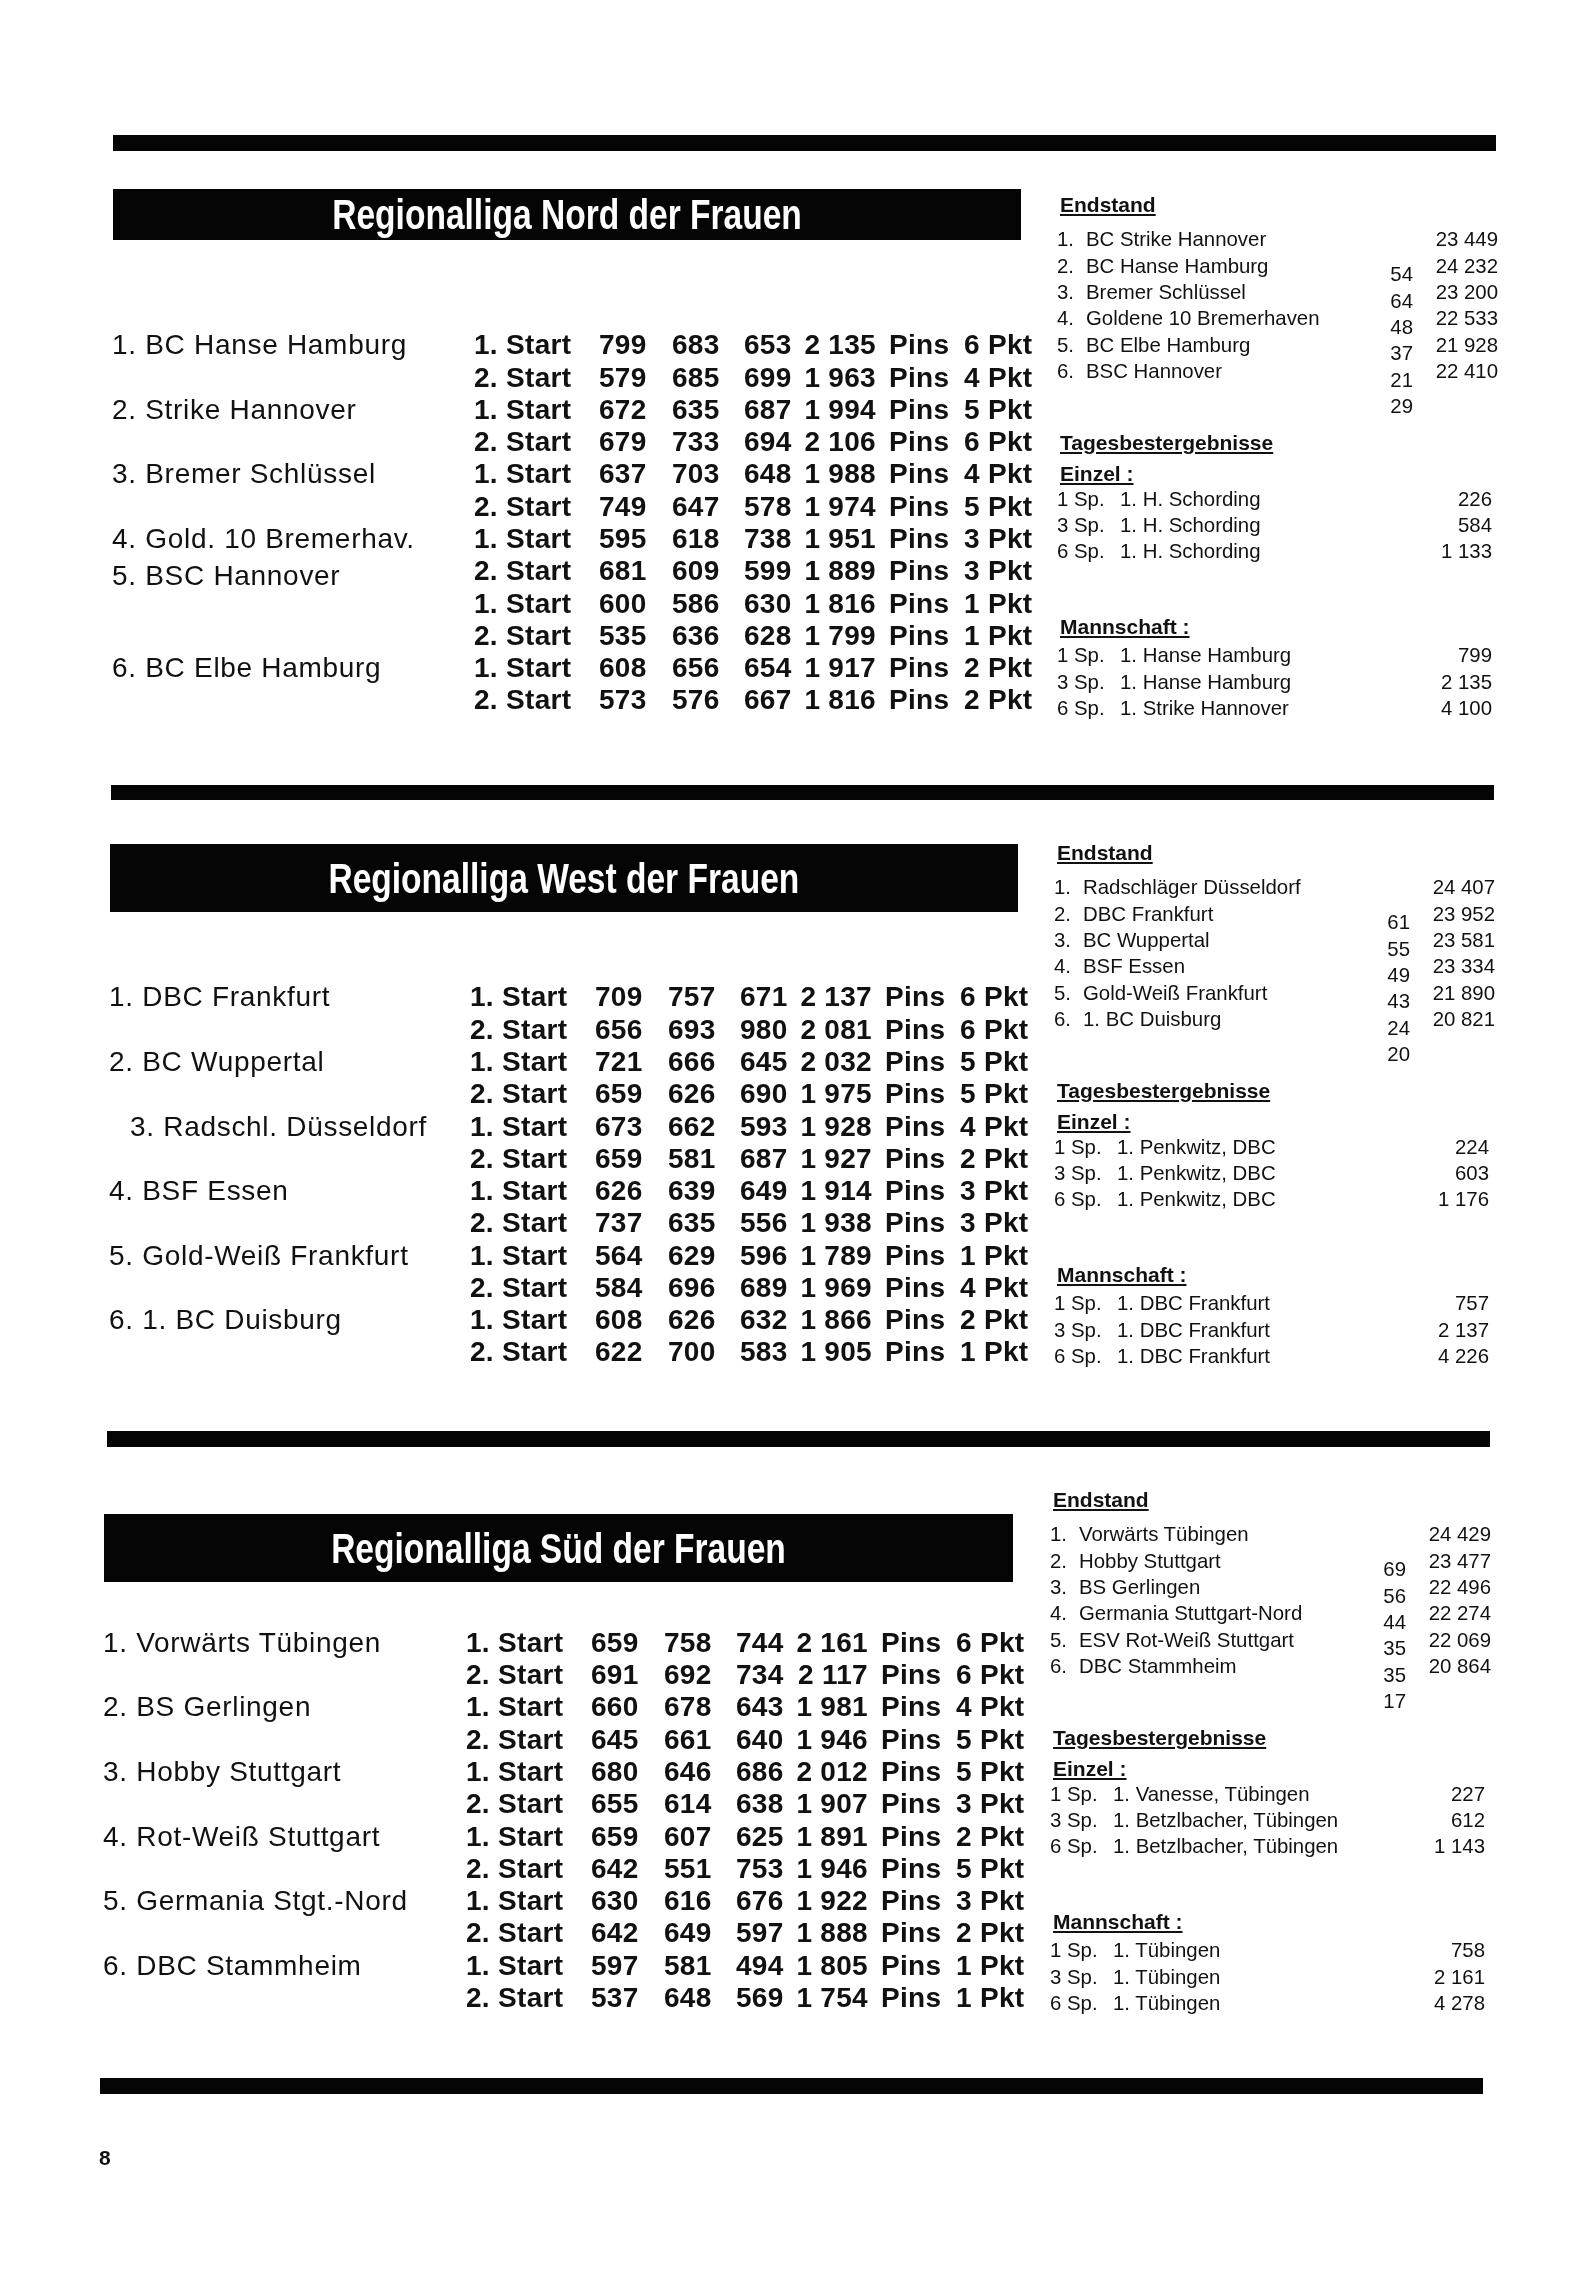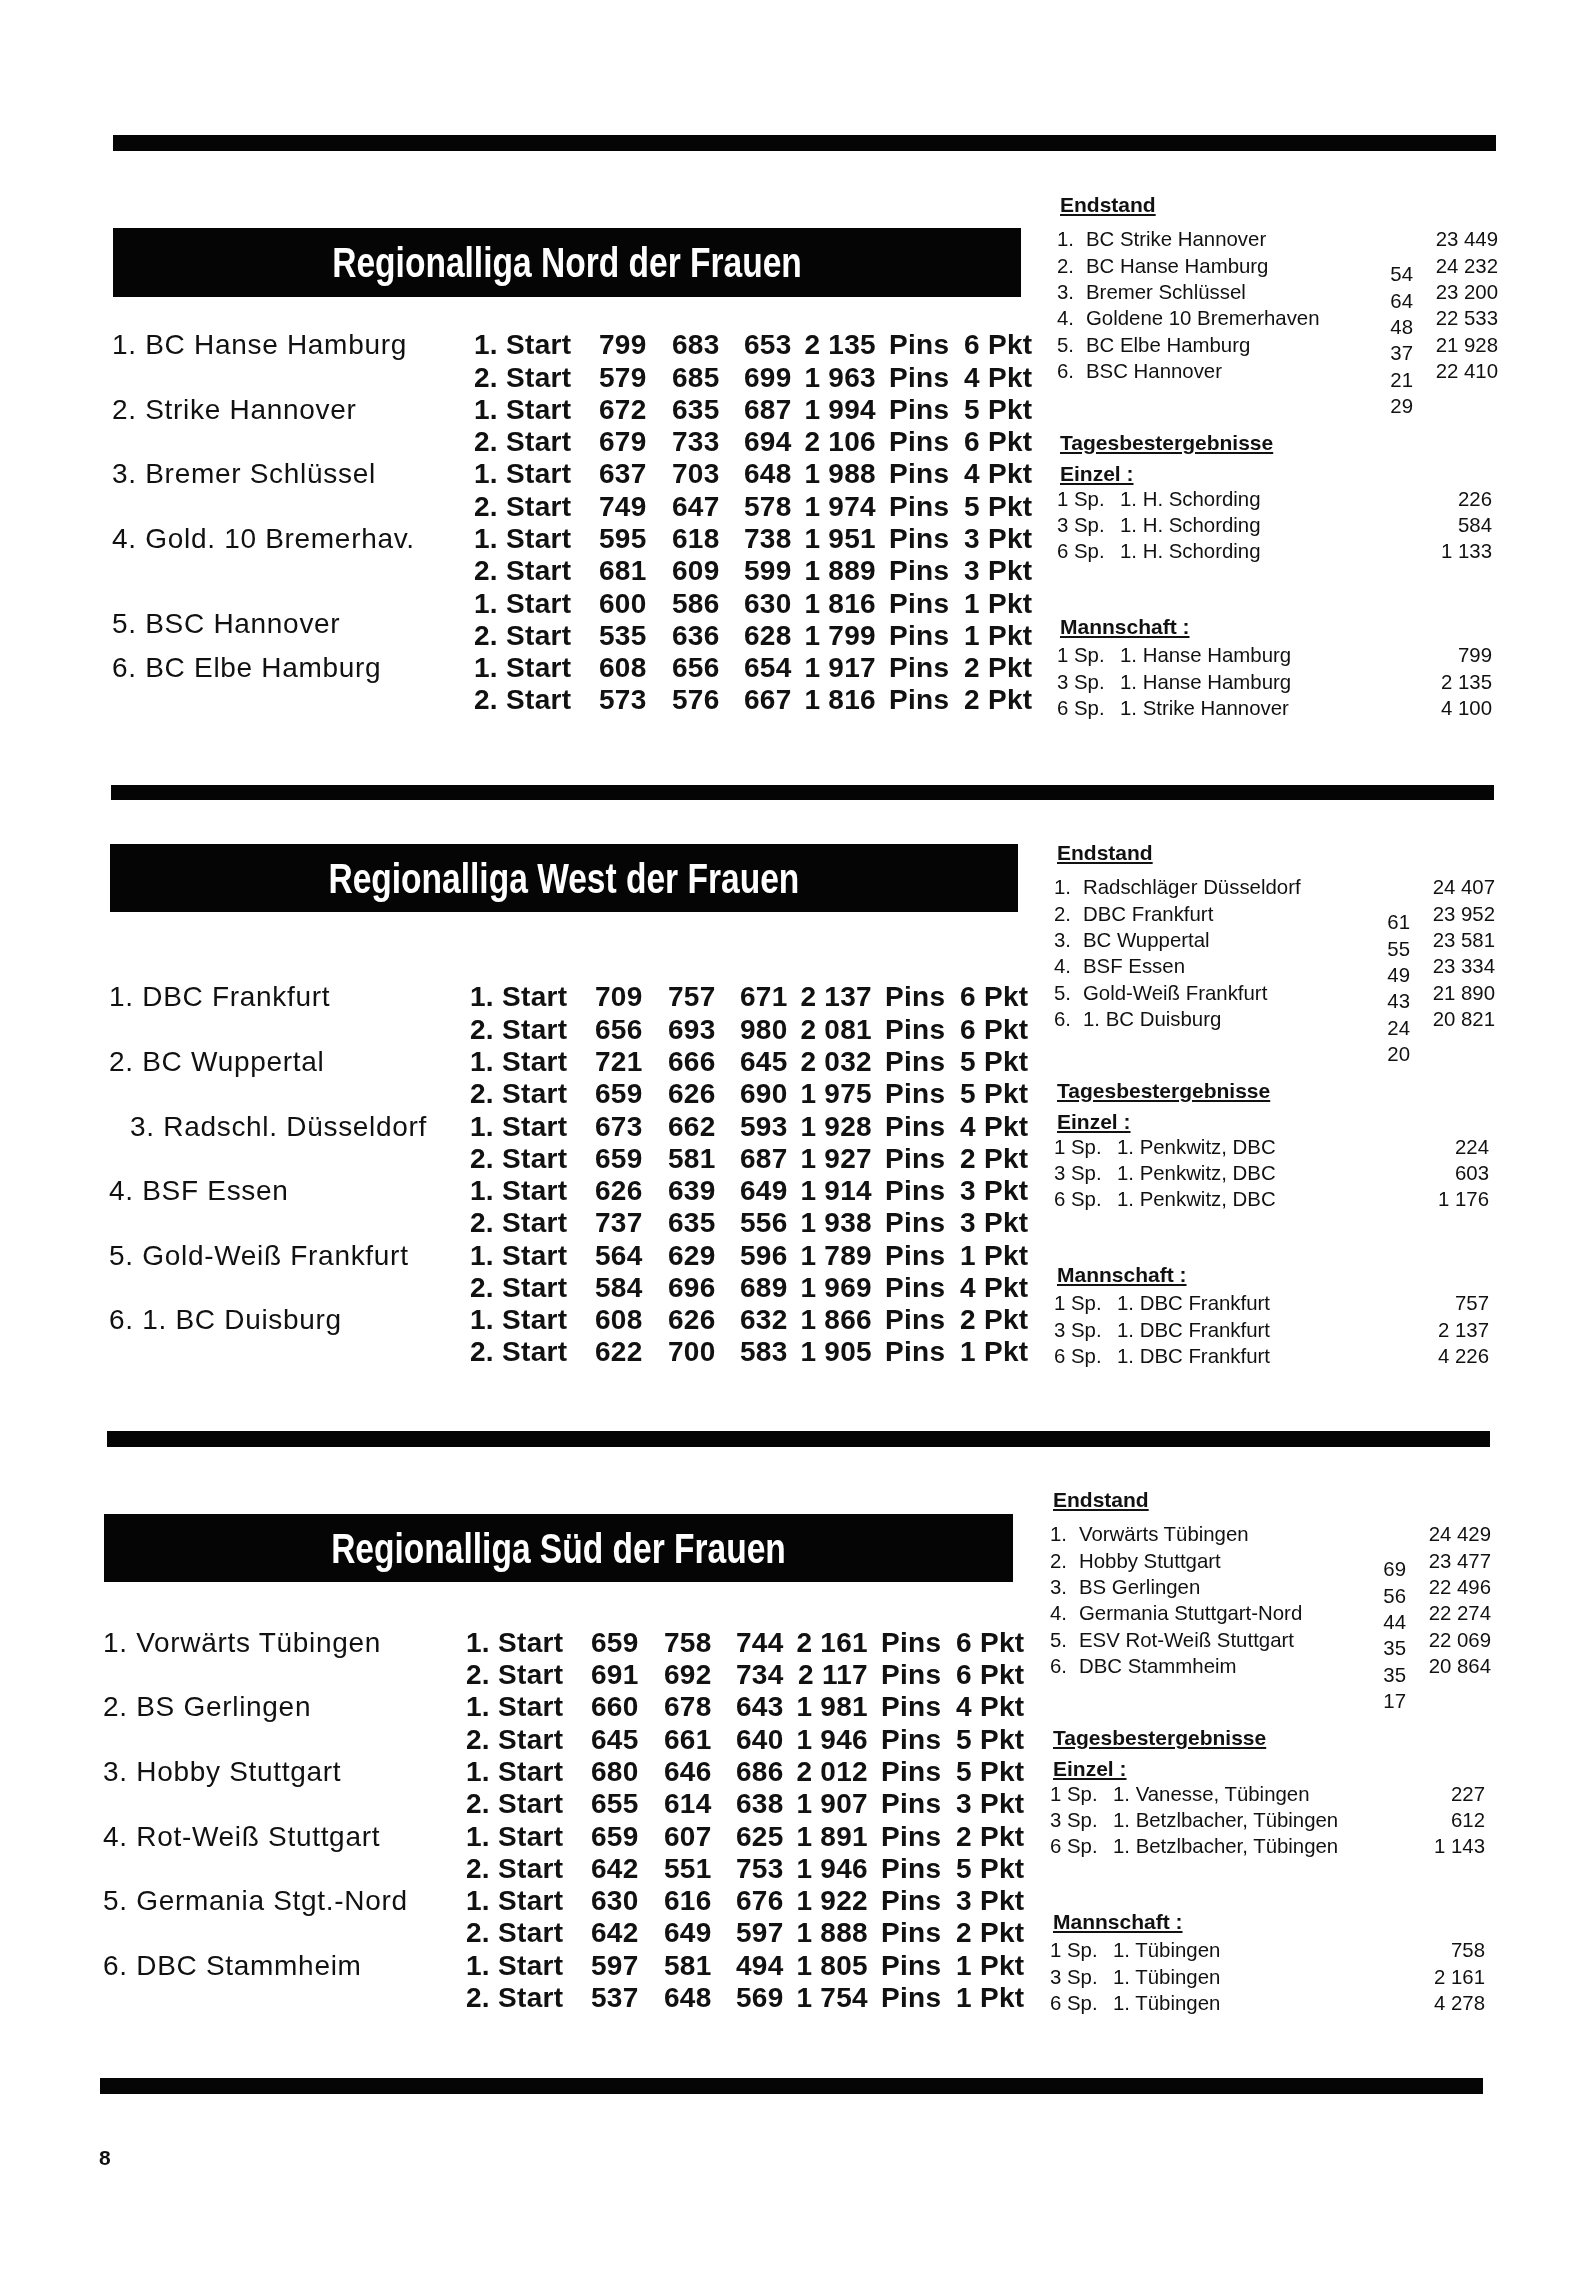--- a/index.html
+++ b/index.html
@@ -32,21 +32,21 @@
 </style>
 </head>
 <body>
 
 <div class="rule" style="left:113px; top:135px; width:1383px; height:16px;"></div>
 <div class="rule" style="left:111px; top:785px; width:1383px; height:14.5px;"></div>
 <div class="rule" style="left:107px; top:1431px; width:1383px; height:16px;"></div>
 <div class="rule" style="left:100px; top:2078px; width:1383px; height:16px;"></div>
 
 <div id="sections">
-    <div class="title-bar" style="left: 113px; top: 189px; width: 908px; height: 69px; margin-top: 39px;">
+    <div class="title-bar" style="left: 113px; top: 189px; width: 908px; height: 51px;">
       <span>Regionalliga Nord der Frauen</span>
     </div>
     <div class="team-name" style="position: absolute; left: 112px; top: 329px;">1.  BC Hanse Hamburg</div>
     <div class="start-row" style="left: 474px; top: 329px; width: 560px; height: 32px;">
       <span class="c-label">1. Start</span>
       <span class="c-g1">799</span>
       <span class="c-g2">683</span>
       <span class="c-g3">653</span>
       <span class="c-total">2 135</span>
       <span class="c-pins">Pins</span>
@@ -111,21 +111,21 @@
     </div>
     <div class="start-row" style="left: 474px; top: 555px; width: 560px; height: 32px;">
       <span class="c-label">2. Start</span>
       <span class="c-g1">681</span>
       <span class="c-g2">609</span>
       <span class="c-g3">599</span>
       <span class="c-total">1 889</span>
       <span class="c-pins">Pins</span>
       <span class="c-pkt">3 Pkt</span>
     </div>
-    <div class="team-name" style="position: absolute; left: 112px; top: 608px; text-align: right;">5.  BSC Hannover</div>
+    <div class="team-name" style="position: absolute; left: 112px; top: 560px; text-align: right;">5.  BSC Hannover</div>
     <div class="start-row" style="left: 474px; top: 588px; width: 560px; height: 32px;">
       <span class="c-label">1. Start</span>
       <span class="c-g1">600</span>
       <span class="c-g2">586</span>
       <span class="c-g3">630</span>
       <span class="c-total">1 816</span>
       <span class="c-pins">Pins</span>
       <span class="c-pkt">1 Pkt</span>
     </div>
     <div class="start-row" style="left: 474px; top: 620px; width: 560px; height: 32px;">

